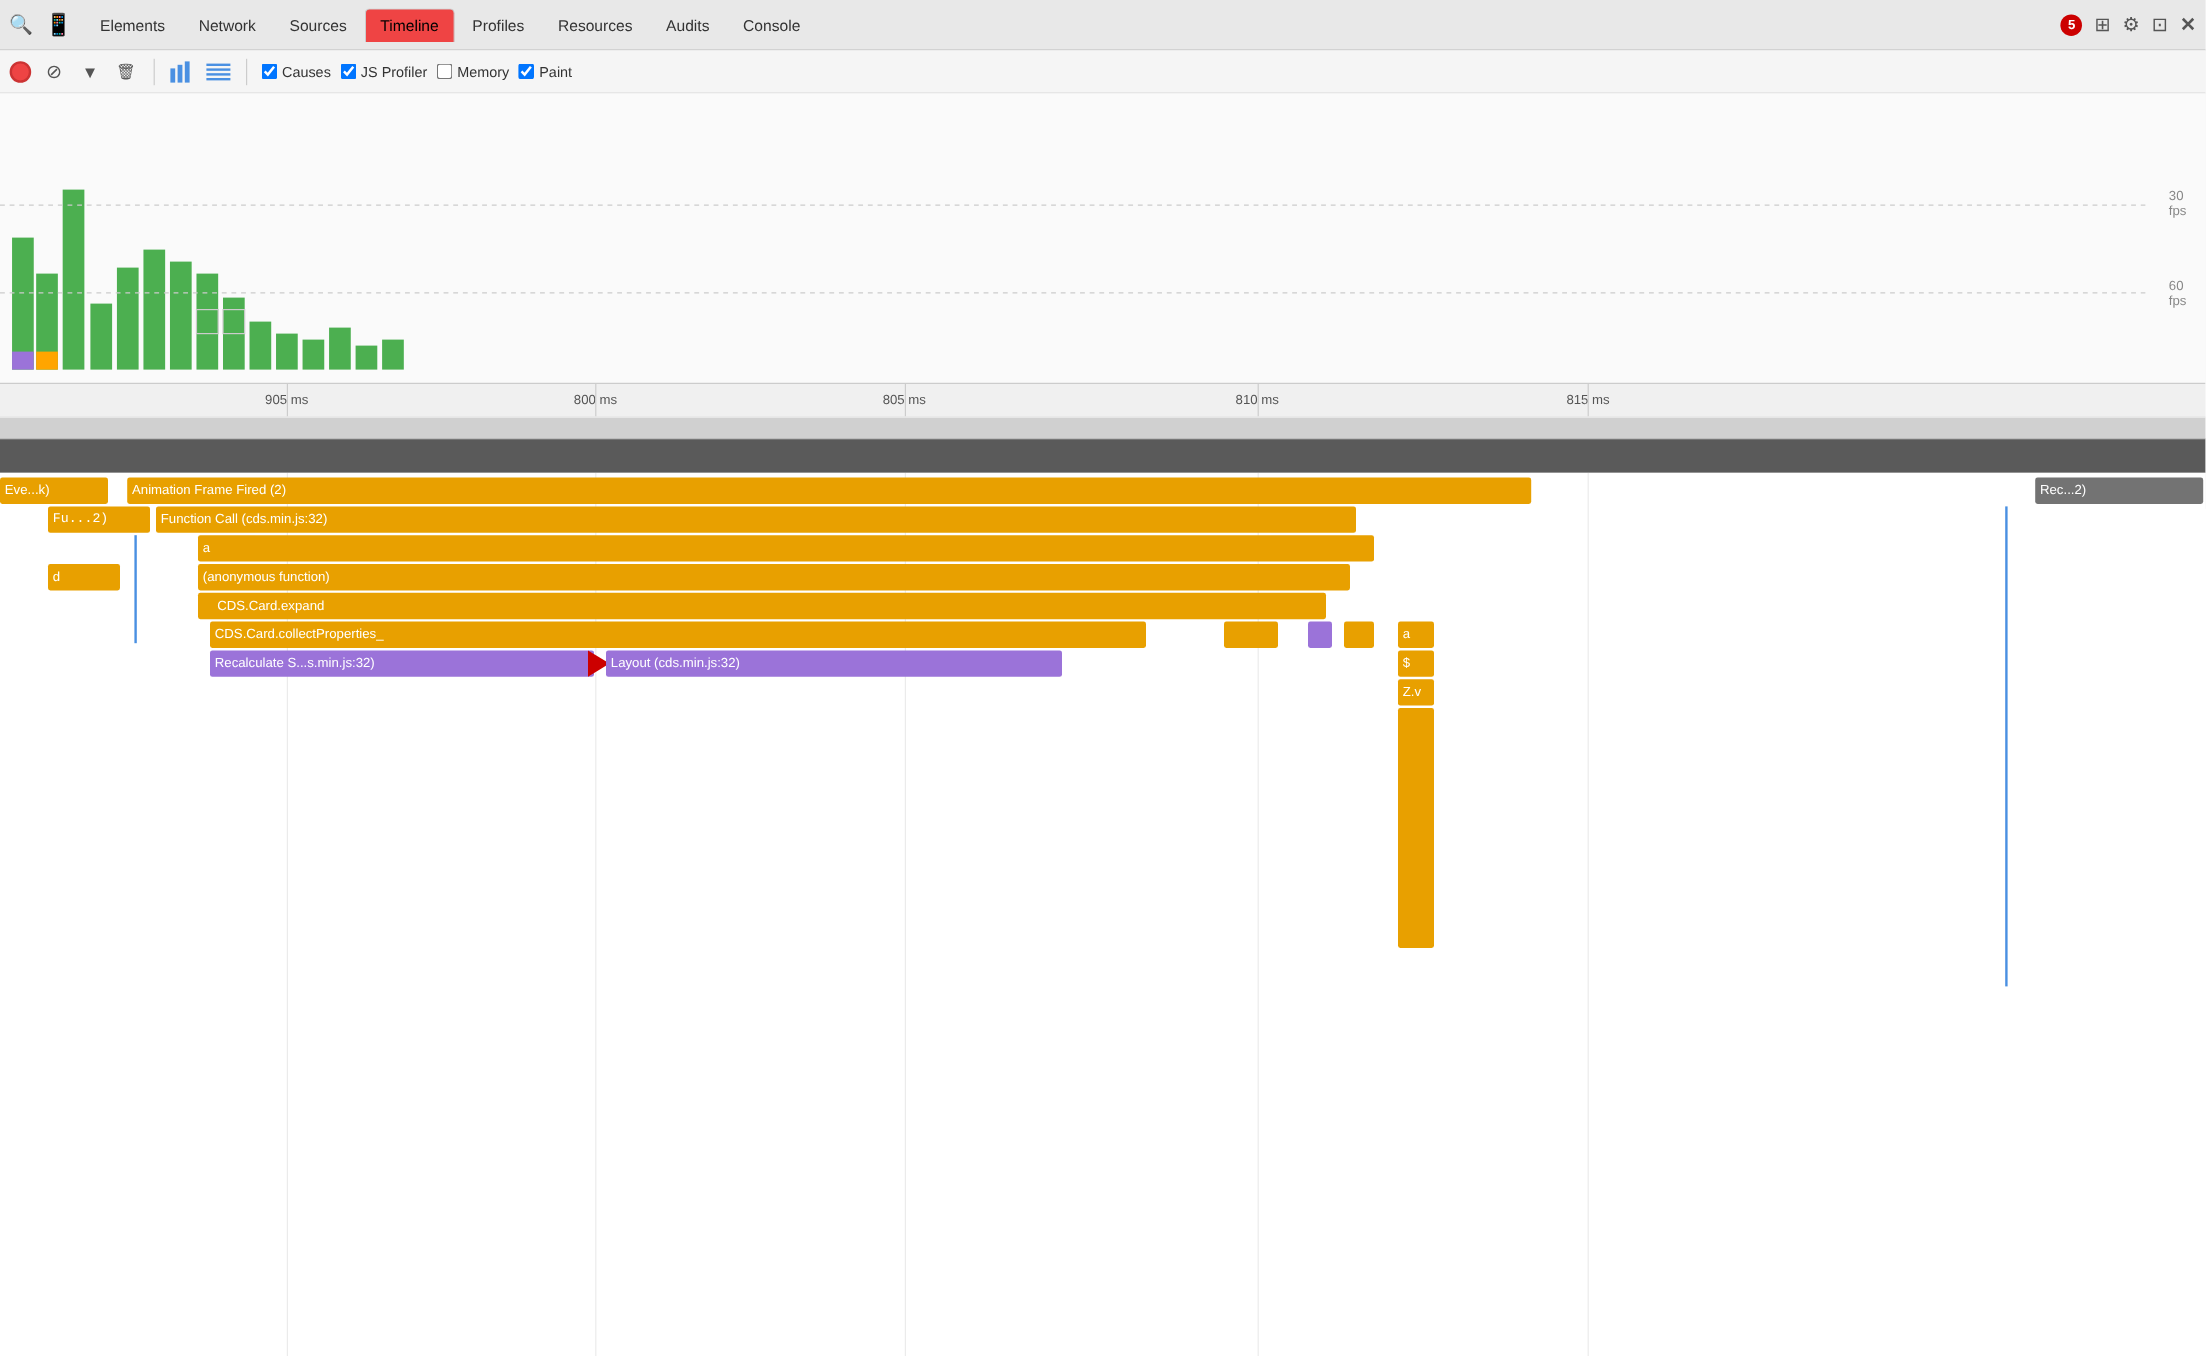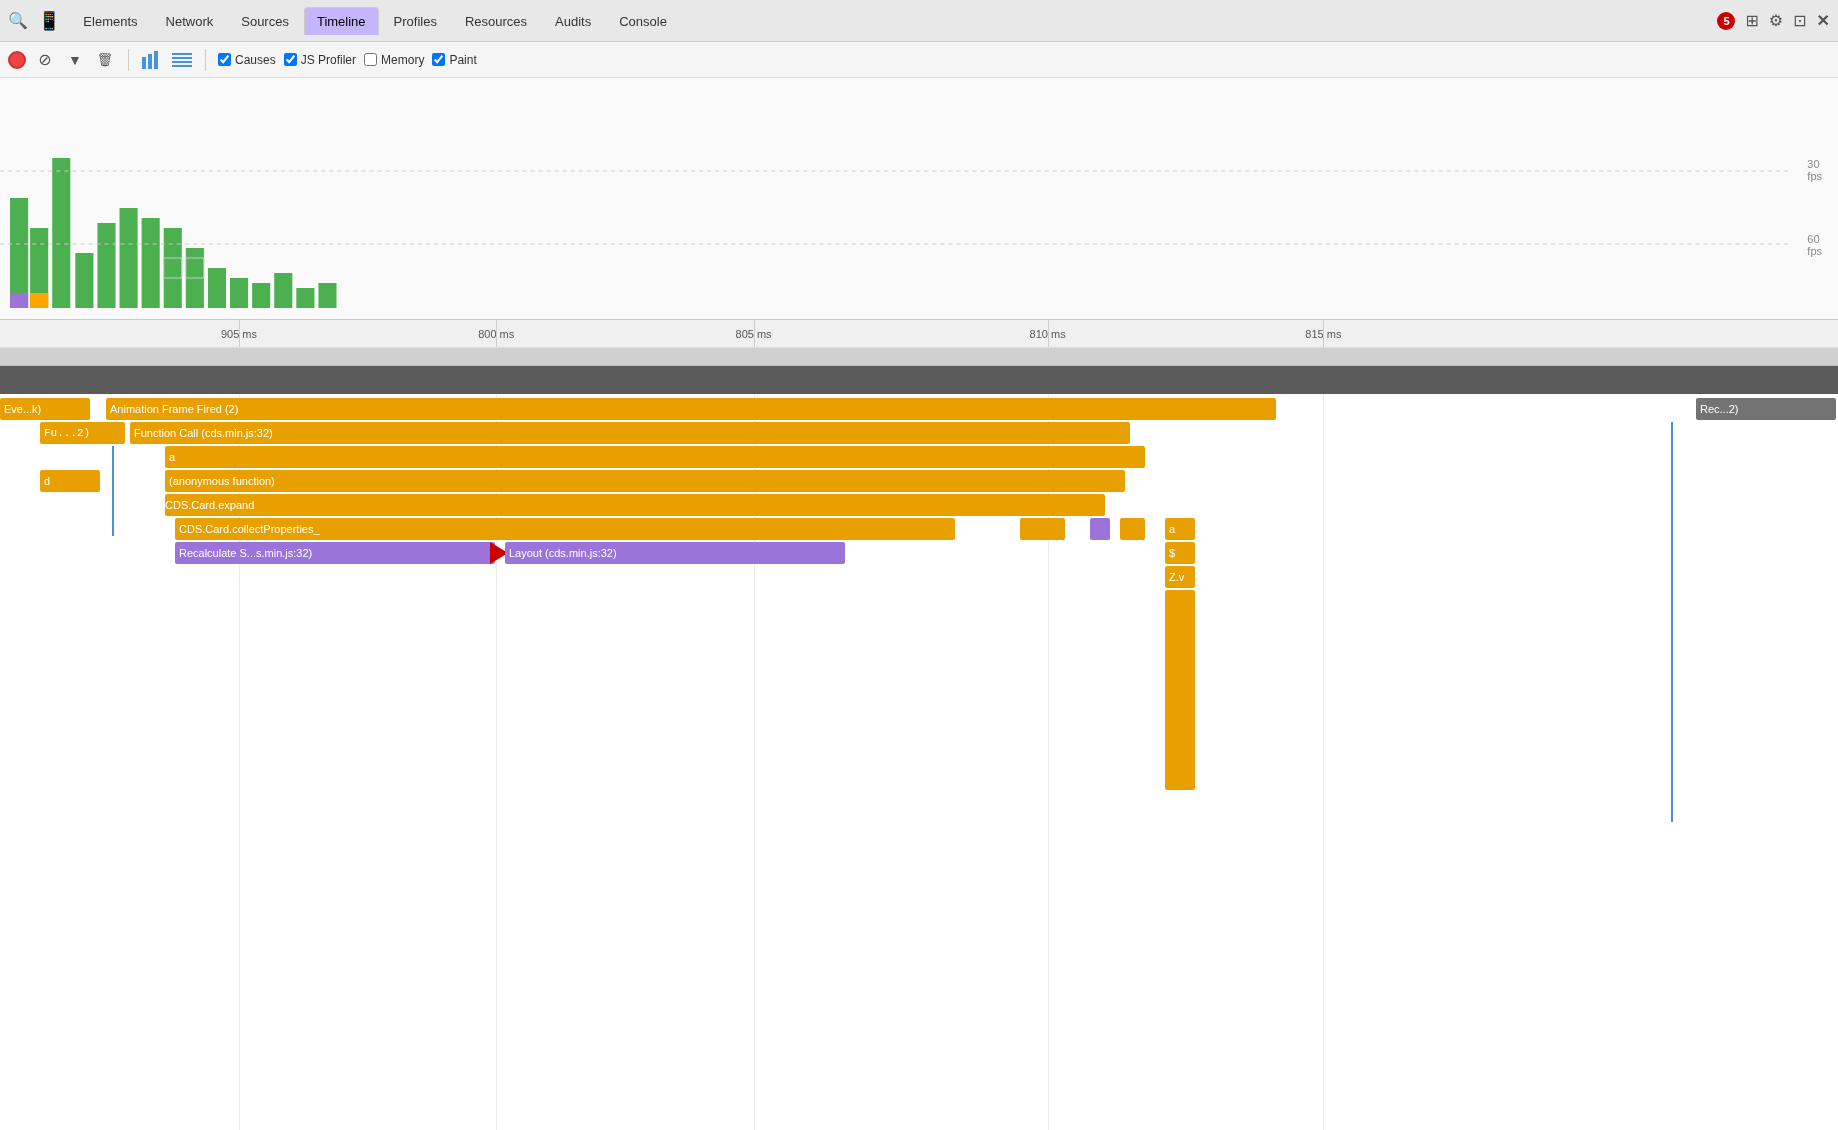--- a/index.html
+++ b/index.html
@@ -25,21 +25,21 @@
       padding: 6px 12px;
       cursor: pointer;
       font-size: 13px;
       color: #333;
       border: 1px solid transparent;
       border-bottom: none;
       margin-right: 2px;
       border-radius: 4px 4px 0 0;
     }
     .devtools-tabs .tab-item.active {
-      background: #c4b5fd;
+      background: #ef4444;
       border-color: #ccc;
       color: #000;
     }
     .devtools-tabs .tab-icon {
       display: flex;
       align-items: center;
       margin-right: 10px;
       color: #555;
       font-size: 16px;
     }
@@ -326,21 +326,21 @@
 
     <div style="position:absolute; top:76px; left:40px; width:60px; height:22px; background:#e8a000; display:flex; align-items:center; padding:0 4px; font-size:11px; color:#fff; border-radius:2px; overflow:hidden;">
       <span>d</span>
     </div>
 
     <div style="position:absolute; top:52px; left:112px; width:2px; height:90px; background:#4a90e2;"></div>
     <div style="position:absolute; top:76px; left:165px; width:960px; height:22px; background:#e8a000; display:flex; align-items:center; padding:0 4px; font-size:11px; color:#fff; border-radius:2px; overflow:hidden;">
       <span>(anonymous function)</span>
     </div>
 
-    <div style="position:absolute; top:100px; left:165px; width:940px; height:22px; background:#e8a000; display:flex; align-items:center; padding:0 0; font-size:11px; color:#fff; border-radius:2px; overflow:hidden;">
+    <div style="position:absolute; top:100px; left:165px; width:940px; height:22px; background:#e8a000; display:flex; align-items:center; padding:0 16px; font-size:11px; color:#fff; border-radius:2px; overflow:hidden;">
       <span>CDS.Card.expand</span>
     </div>
 
     <div style="position:absolute; top:124px; left:175px; width:780px; height:22px; background:#e8a000; display:flex; align-items:center; padding:0 4px; font-size:11px; color:#fff; border-radius:2px; overflow:hidden;">
       <span>CDS.Card.collectProperties_</span>
     </div>
 
     <div style="position:absolute; top:124px; left:1020px; width:45px; height:22px; background:#e8a000; border-radius:2px;"></div>
     <div style="position:absolute; top:124px; left:1090px; width:20px; height:22px; background:#9b73d9; border-radius:2px;"></div>
     <div style="position:absolute; top:124px; left:1120px; width:25px; height:22px; background:#e8a000; border-radius:2px;"></div>
@@ -350,21 +350,21 @@
     </div>
 
     <div style="position:absolute; top:148px; left:175px; width:320px; height:22px; background:#9b73d9; display:flex; align-items:center; padding:0 4px; font-size:11px; color:#fff; border-radius:2px; overflow:hidden;">
       <span>Recalculate S...s.min.js:32)</span>
     </div>
 
     <div style="position:absolute; top:148px; left:490px; width:0; height:0;
       border-top: 11px solid transparent;
       border-bottom: 11px solid transparent;
       border-left: 18px solid #cc0000;"></div>
-    <div style="position:absolute; top:148px; left:505px; width:340px; height:22px; background:#9b73d9; display:flex; align-items:center; padding:0 4px; font-size:11px; color:#fff; border-radius:2px; overflow:hidden;">
+    <div style="position:absolute; top:148px; left:505px; width:380px; height:22px; background:#9b73d9; display:flex; align-items:center; padding:0 4px; font-size:11px; color:#fff; border-radius:2px; overflow:hidden;">
       <span>Layout (cds.min.js:32)</span>
     </div>
 
     <div style="position:absolute; top:148px; left:1165px; width:30px; height:22px; background:#e8a000; display:flex; align-items:center; padding:0 4px; font-size:11px; color:#fff; border-radius:2px;">
       <span>$</span>
     </div>
 
     <div style="position:absolute; top:172px; left:1165px; width:30px; height:22px; background:#e8a000; display:flex; align-items:center; padding:0 4px; font-size:11px; color:#fff; border-radius:2px;">
       <span>Z.v</span>
     </div>

